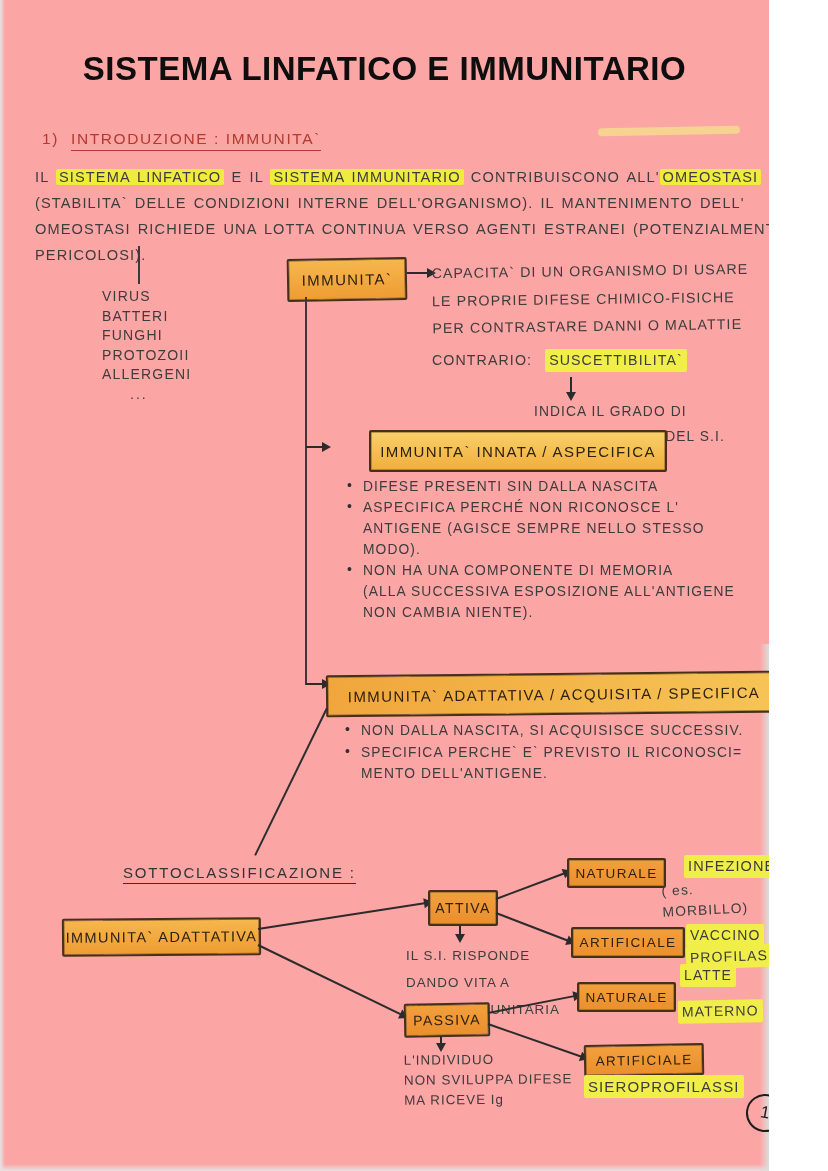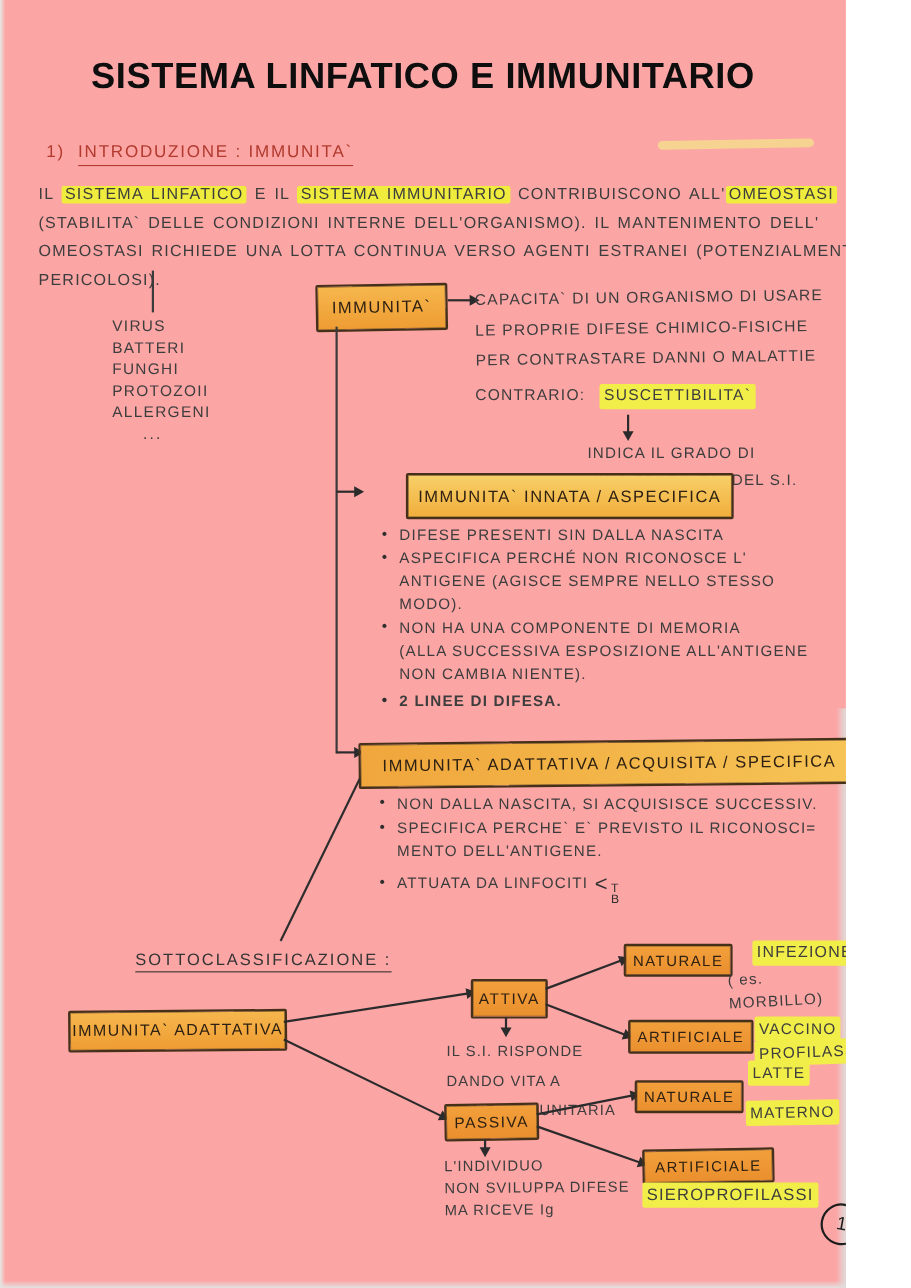--- a/index.html
+++ b/index.html
@@ -124,30 +124,28 @@
   <div class="harrow" style="left:306px;top:446px;width:18px;"></div>
   <div class="nbox box-yellow" style="left:329px;top:430px;width:294px;height:38px;font-size:15px;margin-left:40px;">IMMUNITA` INNATA / ASPECIFICA</div>
   <ul class="abs hw notes innate-list">
     <li>DIFESE PRESENTI SIN DALLA NASCITA</li>
     <li>ASPECIFICA PERCHÉ NON RICONOSCE L'
 ANTIGENE (AGISCE SEMPRE NELLO STESSO
 MODO).</li>
     <li>NON HA UNA COMPONENTE DI MEMORIA
 (ALLA SUCCESSIVA ESPOSIZIONE ALL'ANTIGENE
 NON CAMBIA NIENTE).</li>
-    <li>2 LINEE DI DIFESA.</li>
   </ul>
 
   <div class="harrow" style="left:306px;top:683px;width:18px;"></div>
   <div class="nbox box-long" style="left:326px;top:673px;width:452px;height:38px;font-size:15px;transform:rotate(-0.6deg);">IMMUNITA` ADATTATIVA / ACQUISITA / SPECIFICA</div>
   <ul class="abs hw notes adaptive-list">
     <li>NON DALLA NASCITA, SI ACQUISISCE SUCCESSIV.</li>
     <li>SPECIFICA PERCHE` E` PREVISTO IL RICONOSCI=
 MENTO DELL'ANTIGENE.</li>
-    <li><span>ATTUATA DA LINFOCITI</span><span class="brace">&lt;</span><span class="tb-stack"><span>T</span><span>B</span></span></li>
   </ul>
 
   <div class="dline" style="left:327px;top:707px;width:164px;transform:rotate(116deg);"></div>
 
   <div class="abs subhead">SOTTOCLASSIFICAZIONE :</div>
 
   <div class="nbox box-orange" style="left:62px;top:918px;width:195px;height:34px;font-size:14.5px;transform:rotate(-0.5deg);">IMMUNITA` ADATTATIVA</div>
 
   <div class="harrow" style="left:258px;top:928px;width:170px;transform:rotate(-8.8deg);"></div>
   <div class="harrow" style="left:258px;top:944px;width:160px;transform:rotate(25.9deg);"></div>

